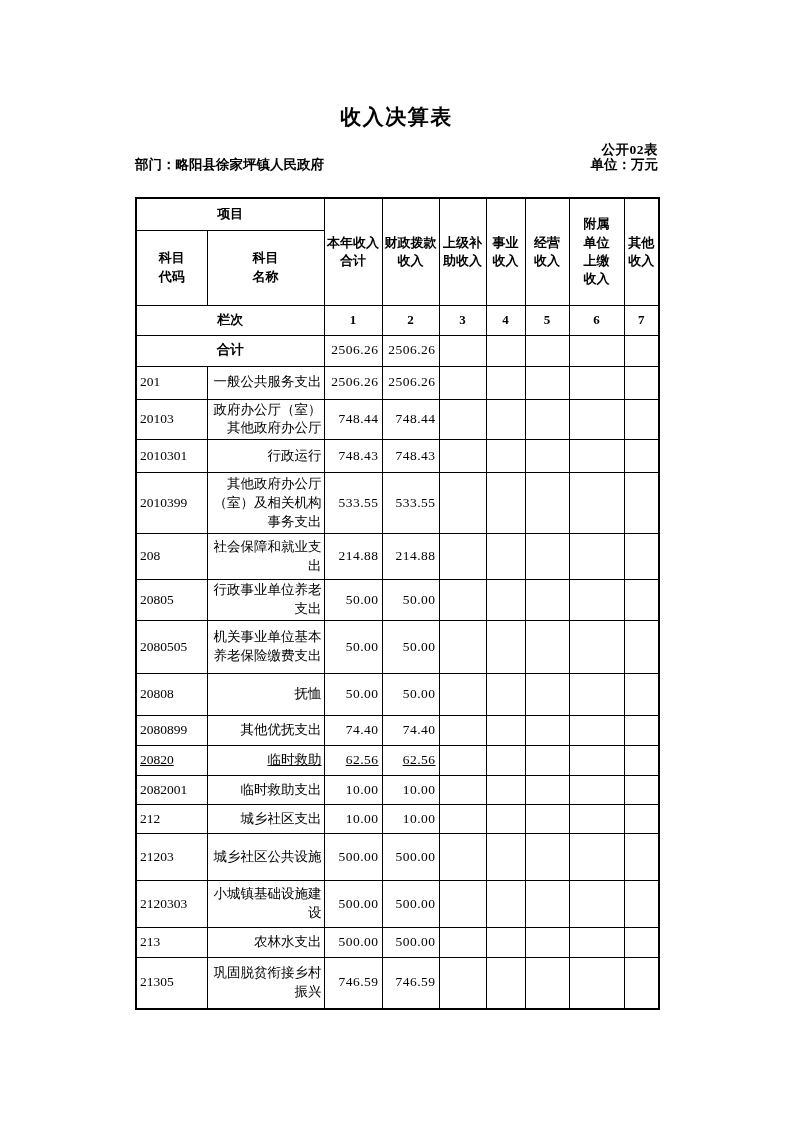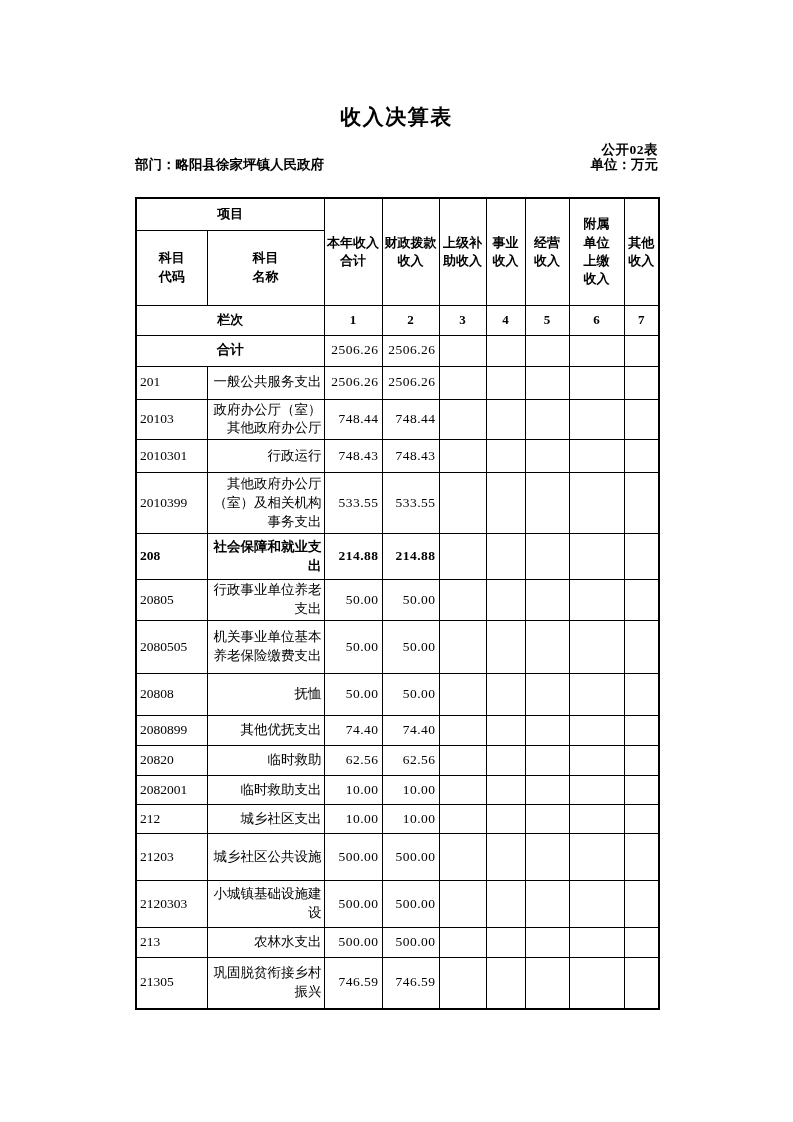--- a/index.html
+++ b/index.html
@@ -201,21 +201,21 @@
             <td class="code-cell">2010399</td>
             <td class="name-cell">其他政府办公厅（室）及相关机构事务支出</td>
             <td class="value-cell">533.55</td>
             <td class="value-cell">533.55</td>
             <td class="value-cell"></td>
             <td class="value-cell"></td>
             <td class="value-cell"></td>
             <td class="value-cell"></td>
             <td class="value-cell"></td>
           </tr>
-          <tr style="height: 46px; font-weight: bold;">
+          <tr style="height: 46px;">
             <td class="code-cell">208</td>
             <td class="name-cell">社会保障和就业支出</td>
             <td class="value-cell">214.88</td>
             <td class="value-cell">214.88</td>
             <td class="value-cell"></td>
             <td class="value-cell"></td>
             <td class="value-cell"></td>
             <td class="value-cell"></td>
             <td class="value-cell"></td>
           </tr>
@@ -256,21 +256,21 @@
             <td class="code-cell">2080899</td>
             <td class="name-cell">其他优抚支出</td>
             <td class="value-cell">74.40</td>
             <td class="value-cell">74.40</td>
             <td class="value-cell"></td>
             <td class="value-cell"></td>
             <td class="value-cell"></td>
             <td class="value-cell"></td>
             <td class="value-cell"></td>
           </tr>
-          <tr style="height: 30px;">
+          <tr style="height: 30px; text-decoration: underline;">
             <td class="code-cell">20820</td>
             <td class="name-cell">临时救助</td>
             <td class="value-cell">62.56</td>
             <td class="value-cell">62.56</td>
             <td class="value-cell"></td>
             <td class="value-cell"></td>
             <td class="value-cell"></td>
             <td class="value-cell"></td>
             <td class="value-cell"></td>
           </tr>

